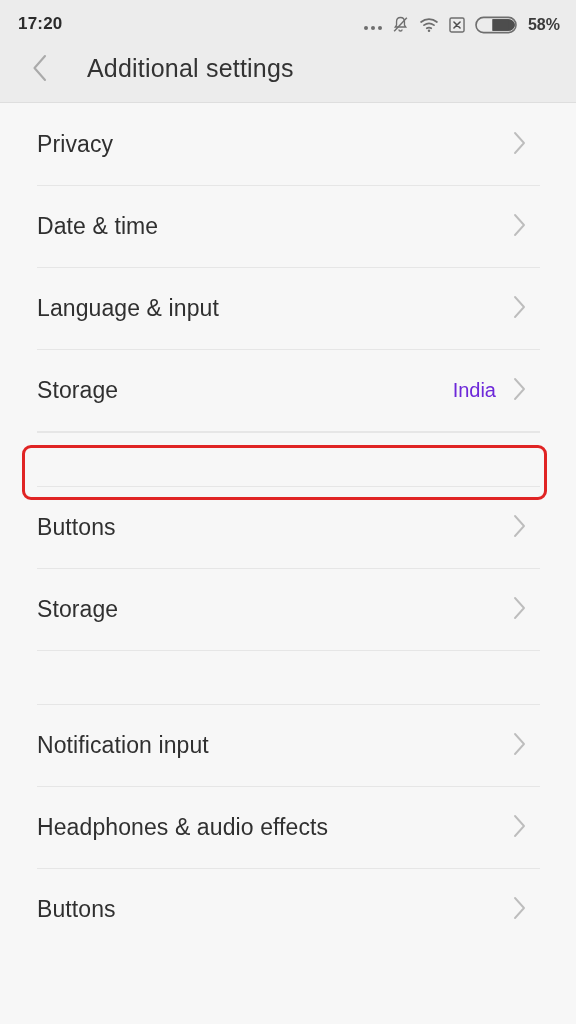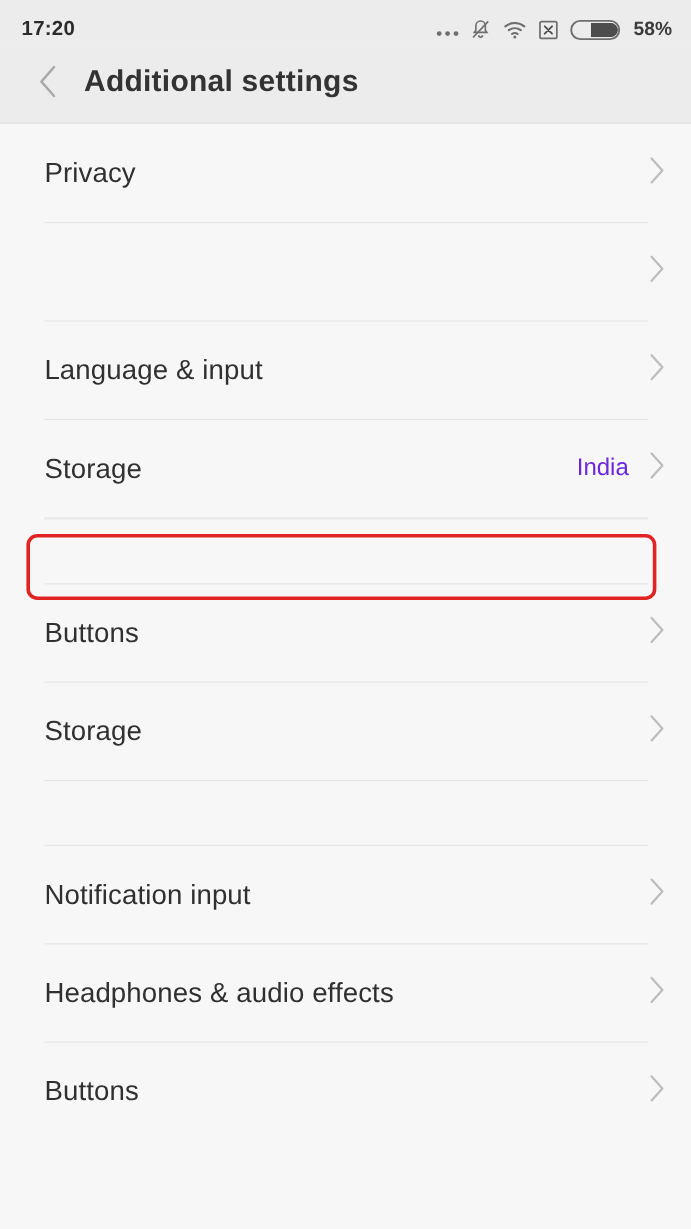--- a/index.html
+++ b/index.html
@@ -35,30 +35,30 @@
     position:absolute; left:0; top:34px; width:576px; height:69px;
     background:#ececec;
     display:flex; align-items:center;
     border-bottom:1px solid #dedede;
   }
   .back-btn {
     width:52px; height:56px; margin-left:14px;
     display:flex; align-items:center; justify-content:center;
   }
   .title {
-    font-size:25px; font-weight:bold; color:#333333;
-    margin-left:4px; letter-spacing:0.2px;
+    font-size:25px; font-weight:normal; color:#333333;
+    margin-left:21px; letter-spacing:0.2px;
   }
 
   
   .list { position:absolute; left:0; top:104px; width:576px; bottom:0; background:#f7f7f7; }
   .row {
     position:relative; height:81px;
     display:flex; align-items:center;
-    padding:0 20px 0 37px;
+    padding:0 48px 0 37px;
   }
   .row .label {
     font-size:23px; color:#303030; letter-spacing:0.1px;
   }
   .row .value {
     margin-left:auto; font-size:20px; color:#6d28d9; padding-right:16px;
   }
   .row .chev { margin-left:auto; display:flex; align-items:center; }
   .row .value + .chev { margin-left:0; }
   .divider { height:1px; background:#e6e6e6; margin:0 36px 0 37px; }
@@ -140,20 +140,21 @@
       <div class="row">
         <span class="label">Privacy</span>
         <span class="chev">
           <span><svg width="16" height="26" viewBox="0 0 16 26">
               <polyline points="3,3 12,13 3,23" fill="none" stroke="#bdbdbd" stroke-width="1.9" stroke-linecap="round" stroke-linejoin="round"></polyline>
             </svg></span>
         </span>
       </div>
       <div class="divider"></div>
       <div class="row">
+        <span class="label">Date &amp; time</span>
         <span class="chev">
           <span><svg width="16" height="26" viewBox="0 0 16 26">
               <polyline points="3,3 12,13 3,23" fill="none" stroke="#bdbdbd" stroke-width="1.9" stroke-linecap="round" stroke-linejoin="round"></polyline>
             </svg></span>
         </span>
       </div>
       <div class="divider"></div>
       <div class="row">
         <span class="label">Language &amp; input</span>
         <span class="chev">

